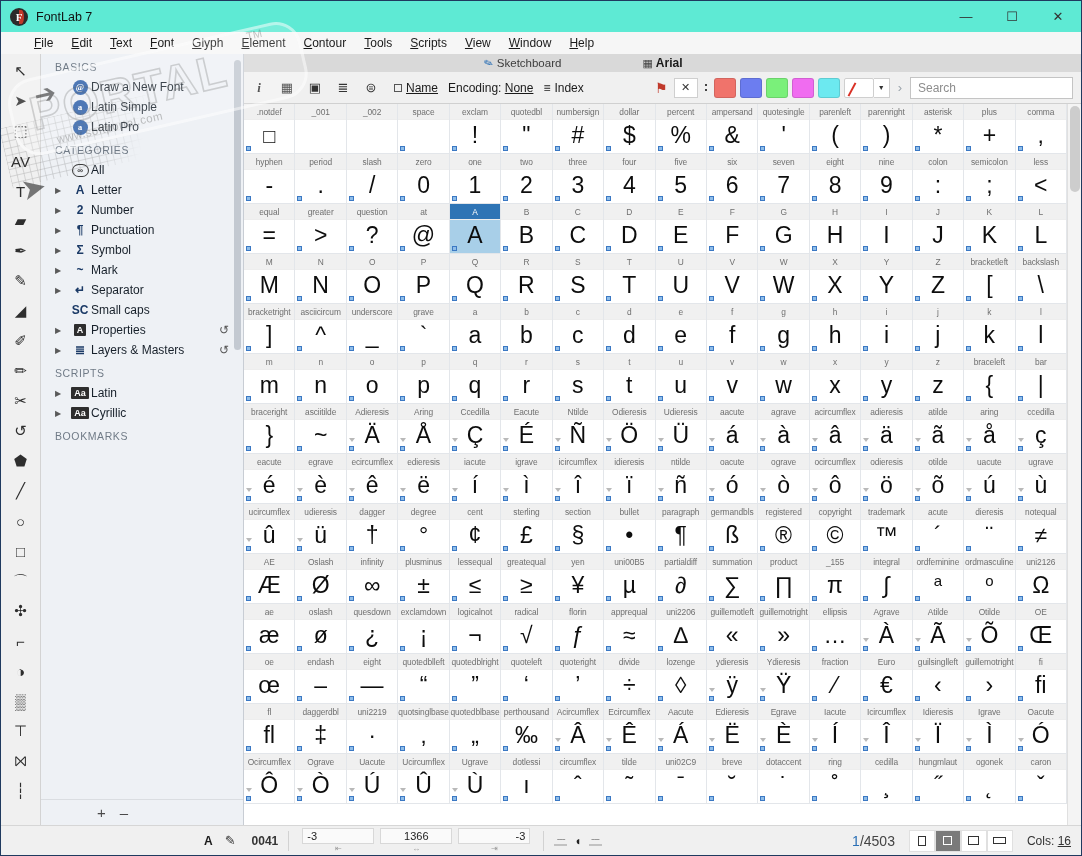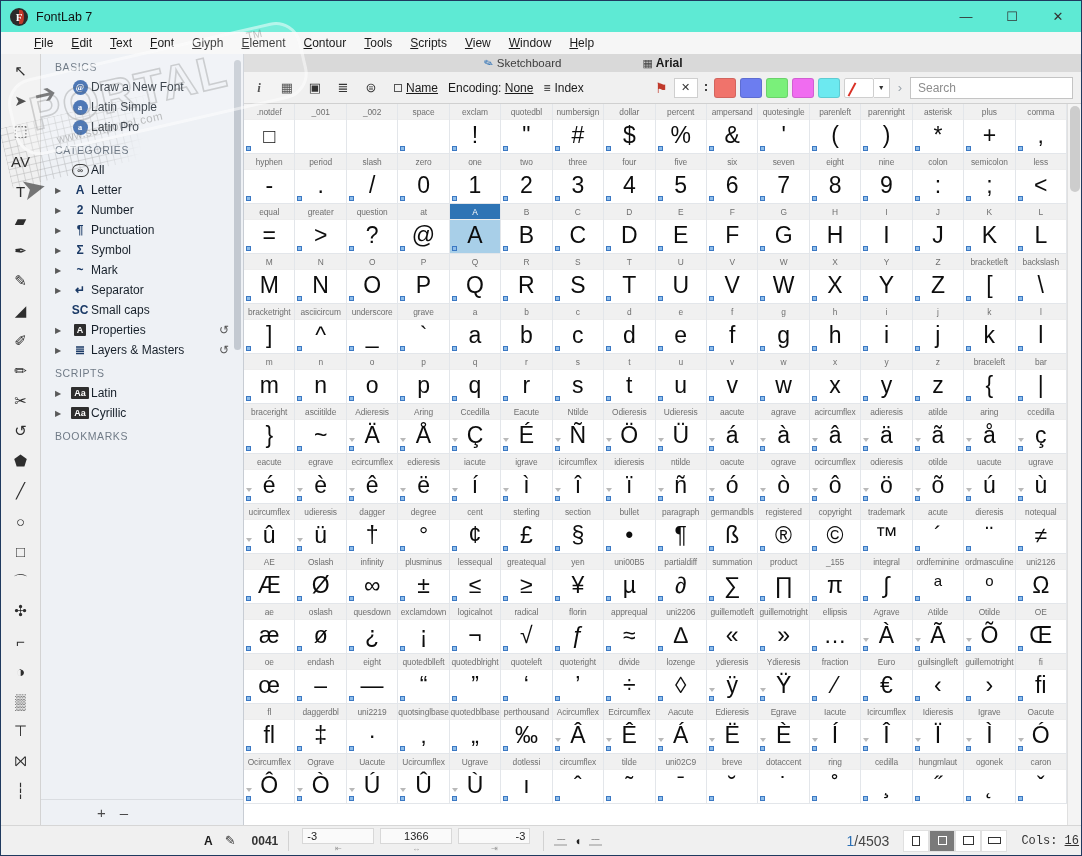--- a/index.html
+++ b/index.html
@@ -260,21 +260,21 @@
   .viewmodes { display:flex; margin-left:14px; }
   .vm {
     width:26px; height:22px; background:#fff; border:1px solid #e0e0e0;
     display:flex; align-items:center; justify-content:center; cursor:default;
   }
   .vm.active { background:#7a7a7a; }
   .vm .b1 { width:9px;height:11px;border:1.4px solid #333; }
   .vm.active .b1 { border-color:#fff; }
   .vm .b2 { width:11px;height:9px;border:1.4px solid #333; }
   .vm .b3 { width:13px;height:7px;border:1.4px solid #333; }
-  .sb-cols { font-size:12px; color:#333; margin-left:14px; margin-right:2px;font-family:Liberation Mono, monospace; }
+  .sb-cols { font-size:12px; color:#333; margin-left:14px; margin-right:10px; }
   .sb-cols u { text-decoration:underline; }
 
   
   .watermark {
     position:absolute; left:-10px; top:40px; width:360px; height:120px;
     transform:rotate(-13deg); pointer-events:none; opacity:.55; z-index:50;
   }
   .wm-plate {
     position:absolute; left:20px; top:6px; width:300px; height:78px;
     border:3px solid #ffffff; border-radius:26px; background:rgba(255,255,255,.30);

